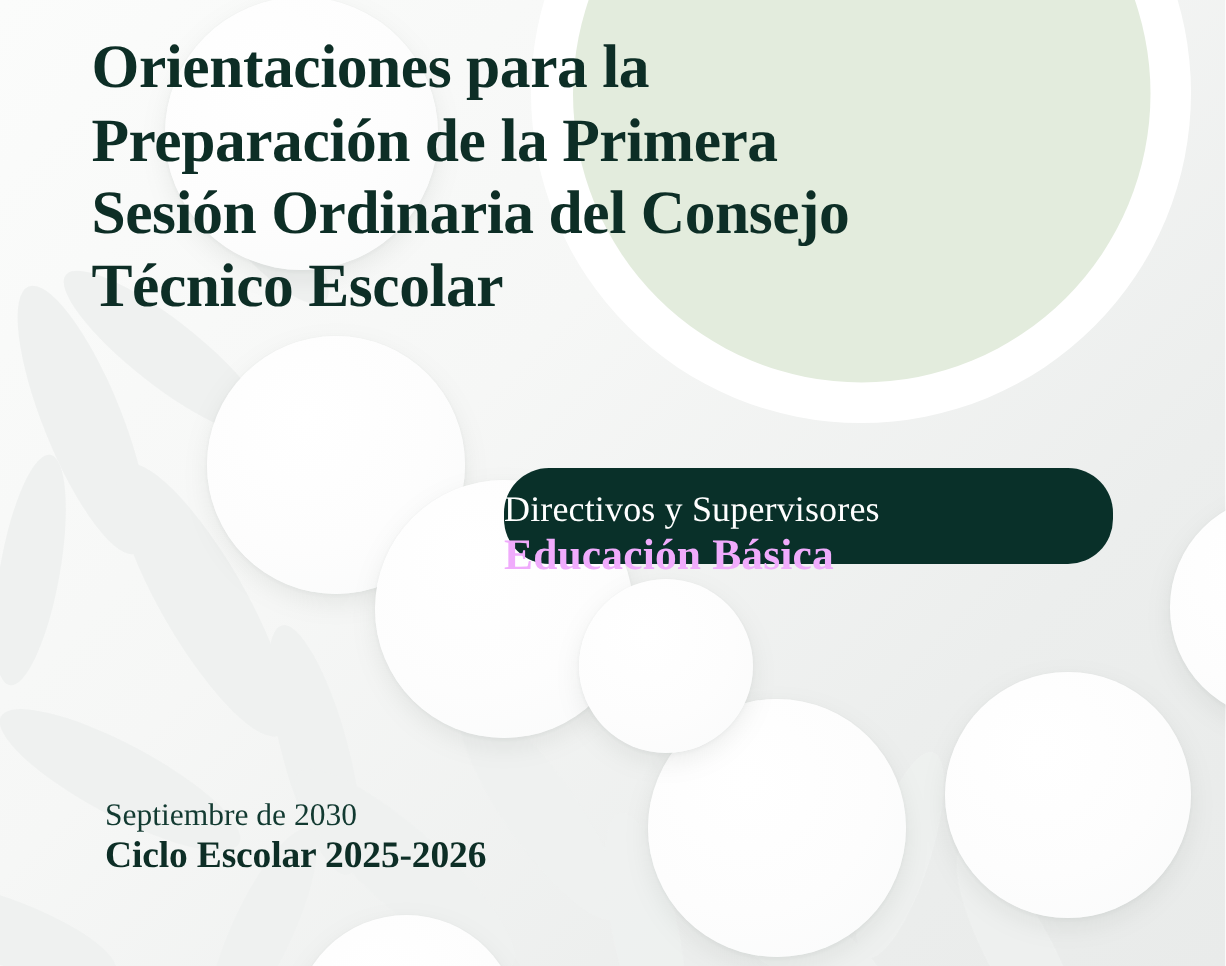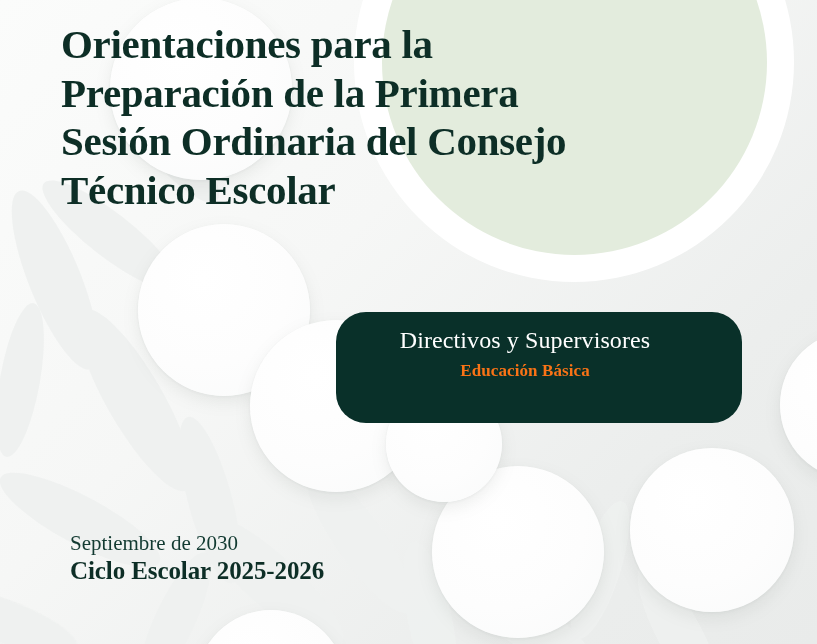--- a/index.html
+++ b/index.html
@@ -62,41 +62,41 @@
     color: #0d2e26;
     white-space: pre-line;
   }
 
   
   .pill {
     position: absolute;
     left: 336px;
     top: 312px;
     width: 406px;
-    height: 111px;
+    height: 64px;
     border-radius: 30px;
     background: #093029;
     box-sizing: border-box;
     padding: 13px 28px 0 0;
-    text-align: center;
+    text-align: left;
   }
   .pill-line1 {
     display: block;
     font-size: 24px;
     line-height: 30px;
     font-weight: 400;
     color: #ffffff;
     letter-spacing: 0.1px;
   }
   .pill-line2 {
     display: block;
-    font-size: 17px;
+    font-size: 29px;
     line-height: 31px;
     font-weight: 700;
-    color: #f97316;
+    color: #f0abfc;
     letter-spacing: 0.1px;
   }
 
   
   .meta {
     position: absolute;
     left: 70px;
     top: 529px;
   }
   .meta-line1 {

